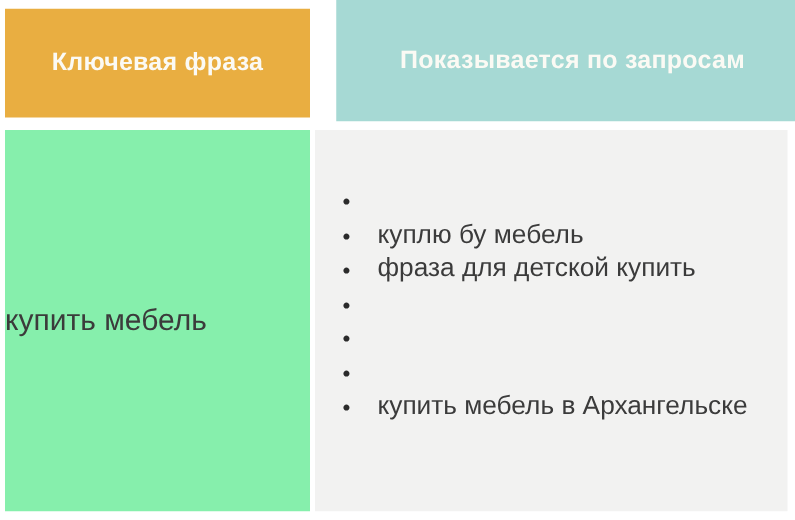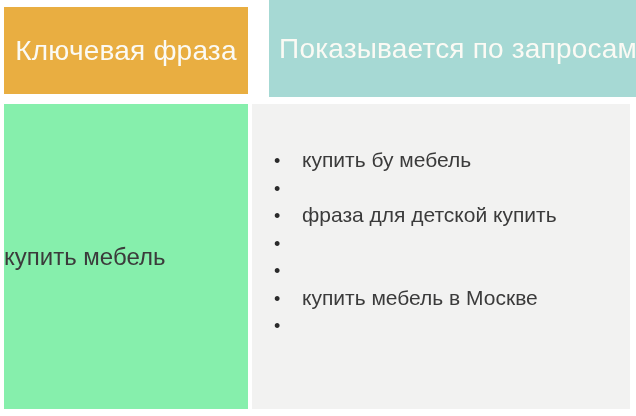--- a/index.html
+++ b/index.html
@@ -35,22 +35,22 @@
     top: 0px;
     width: 378px;
     height: 97px;
     background: #A6D9D4;
     display: flex;
     align-items: center;
     justify-content: center;
   }
   .header-text {
     color: #FBFAF4;
-    font-size: 28px;
-    font-weight: 400;
+    font-size: 20px;
+    font-weight: 700;
     letter-spacing: 0.2px;
     white-space: nowrap;
   }
   
   .body-key {
     left: 4px;
     top: 104px;
     width: 244px;
     height: 305px;
     background: #86efac;
@@ -110,38 +110,38 @@
   </div>
 
   <div class="cell body-key">
     <span class="body-key-text">купить мебель</span>
   </div>
 
   <div class="cell body-queries">
     <ul class="query-list">
         <li class="query-item">
           <span class="bullet">•</span>
-          <span class="query-text">купить бу мебель</span>
         </li>
         <li class="query-item">
           <span class="bullet">•</span>
+          <span class="query-text">куплю бу мебель</span>
         </li>
         <li class="query-item">
           <span class="bullet">•</span>
           <span class="query-text">фраза для детской купить</span>
         </li>
         <li class="query-item">
           <span class="bullet">•</span>
         </li>
         <li class="query-item">
           <span class="bullet">•</span>
         </li>
         <li class="query-item">
           <span class="bullet">•</span>
-          <span class="query-text">купить мебель в Москве</span>
         </li>
         <li class="query-item">
           <span class="bullet">•</span>
+          <span class="query-text">купить мебель в Архангельске</span>
         </li>
       </ul>
   </div>
 
 </div>
 
 </body></html>

